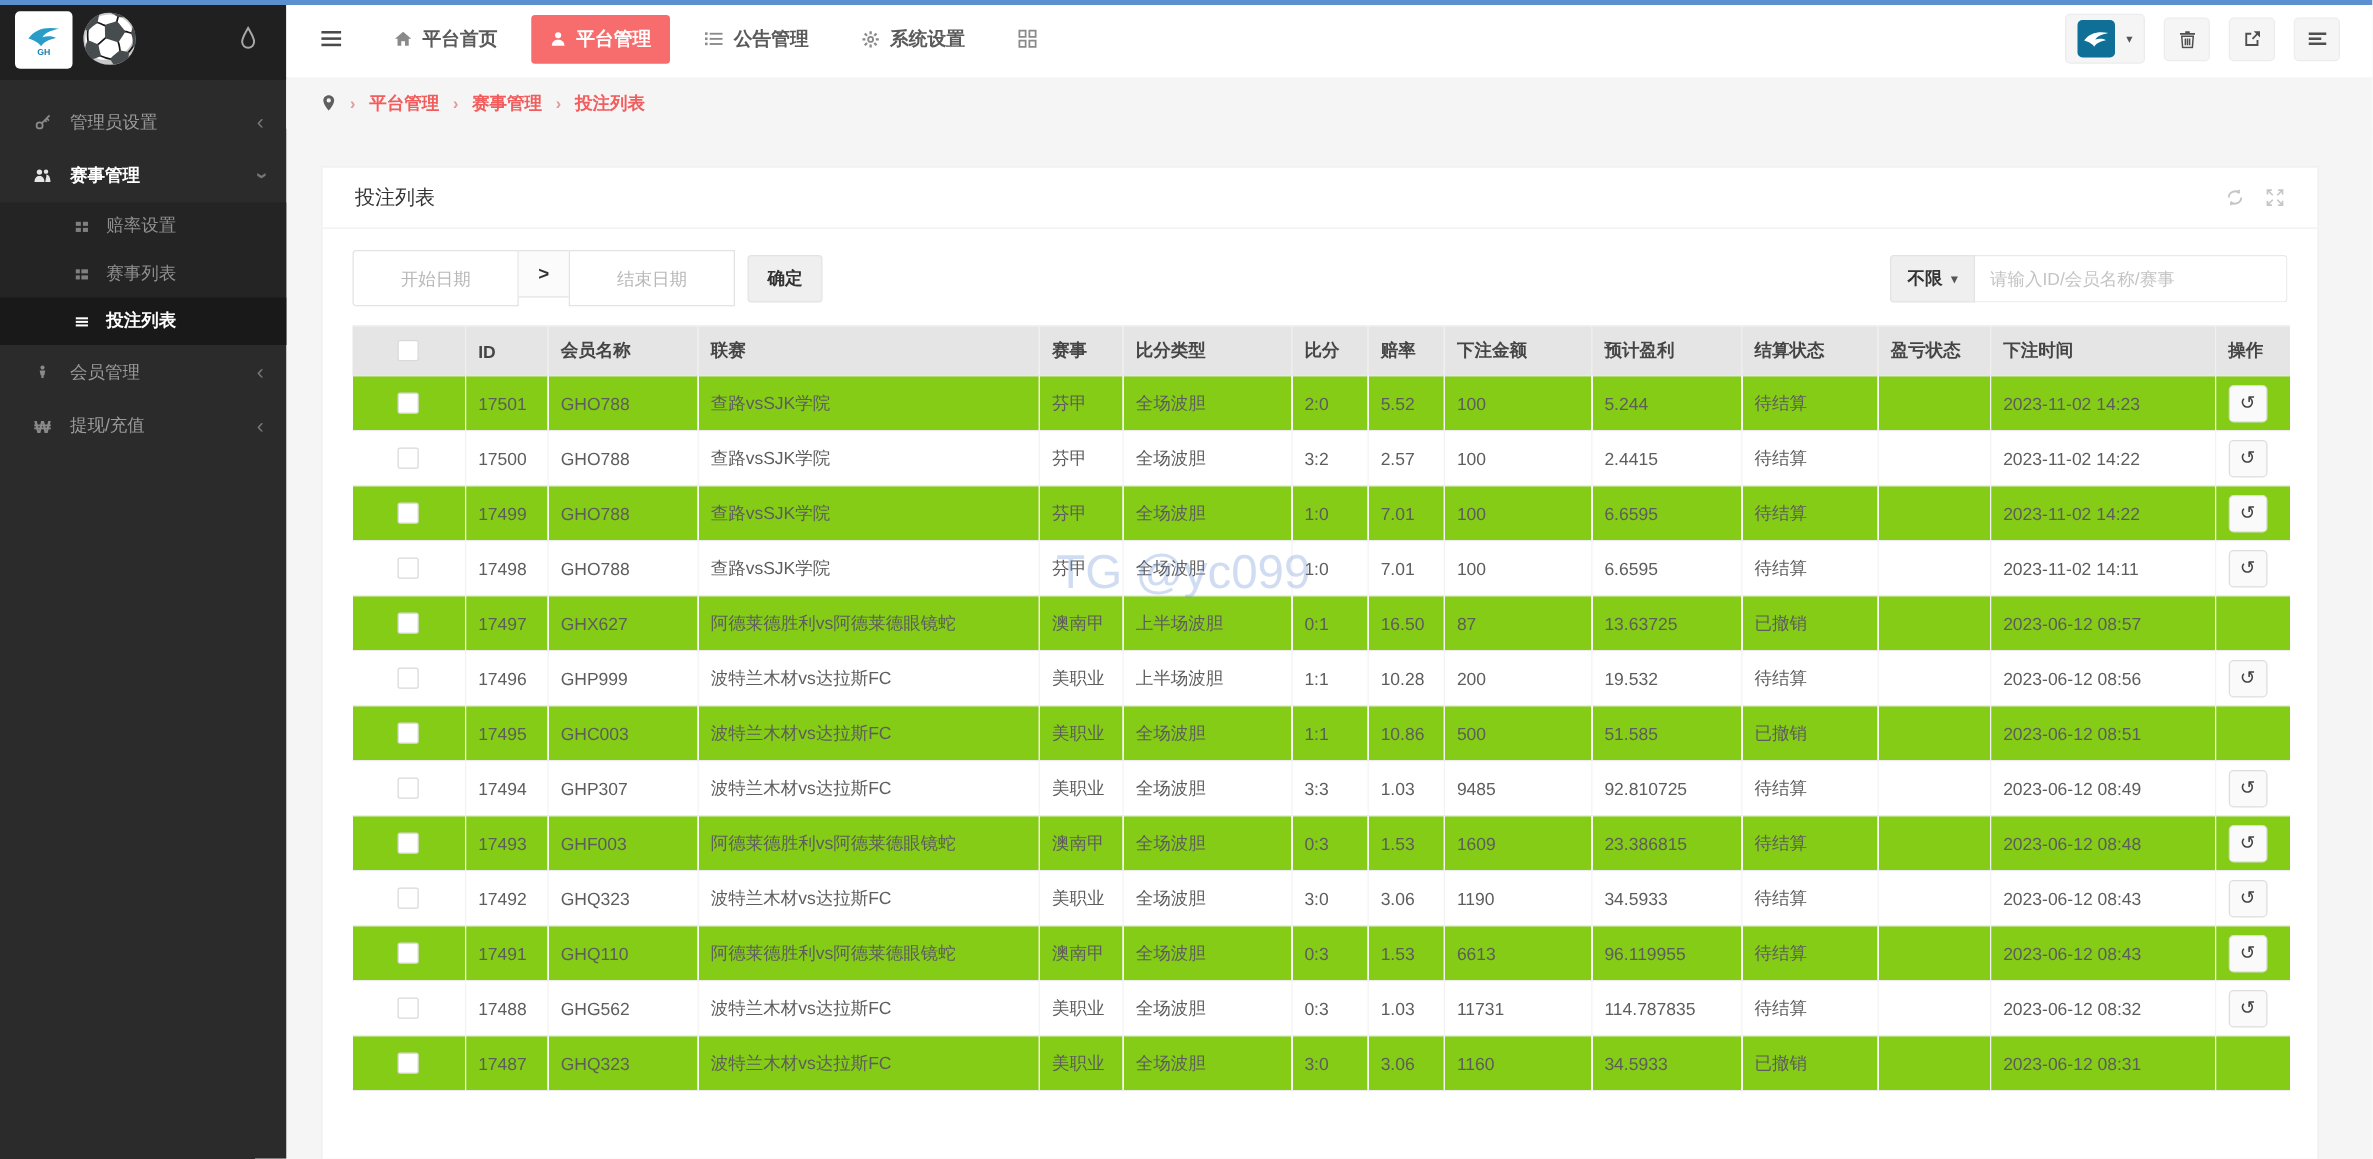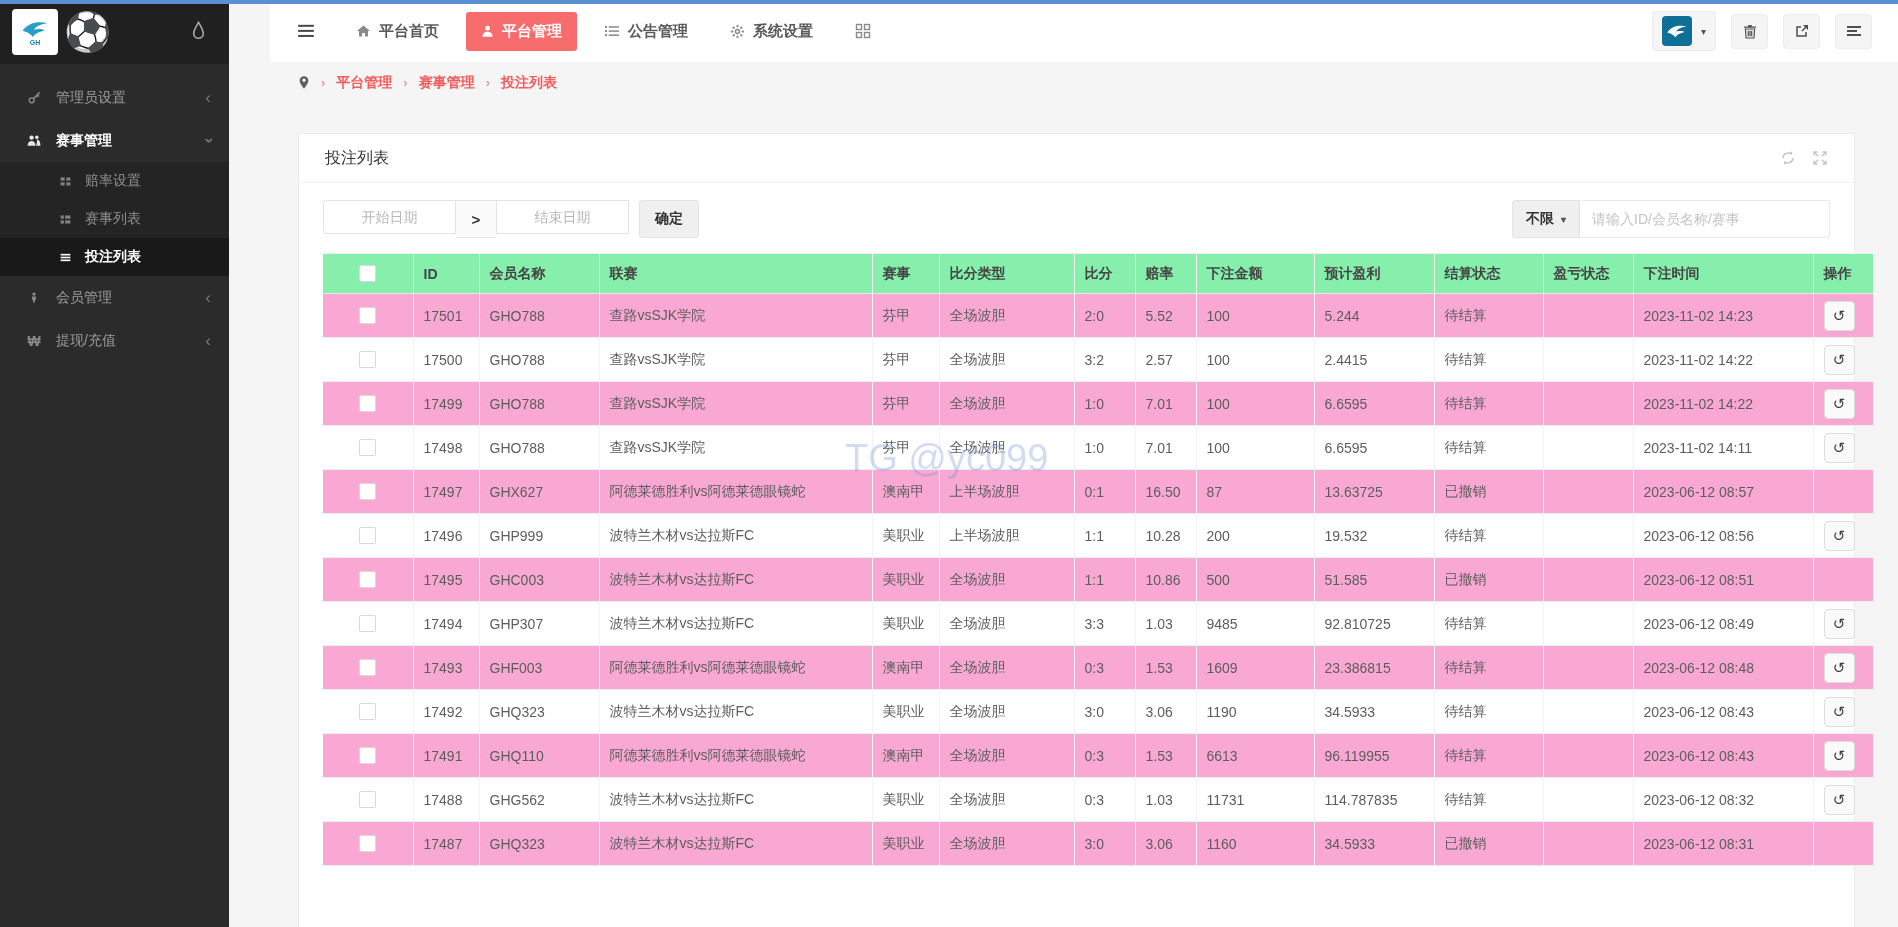--- a/index.html
+++ b/index.html
@@ -24,21 +24,21 @@
   .chev { margin-left:auto; color:#777; font-size:17px; line-height:1; }
   .chev.down { transform:rotate(-90deg); }
   .submenu { background:#242424; }
   .sub-item { height:38px; display:flex; align-items:center; padding:0 18px 0 56px; color:#8f8f8f; font-size:14px; cursor:pointer;text-align:center; }
   .sub-item .mi-icon { width:18px; margin-right:11px; color:#7f7f7f; display:flex; justify-content:center; }
   .sub-item.active { background:#191919; color:#fff; font-weight:bold; }
   .sub-item.active .mi-icon { color:#fff; }
   .won-glyph { font-size:14px; font-weight:bold; }
 
   
-  .main { flex:1; display:flex; flex-direction:column; min-width:0;padding-left:41px; }
+  .main { flex:1; display:flex; flex-direction:column; min-width:0; }
   .navbar { height:62px; background:#fff; display:flex; align-items:center; padding:0 26px 0 27px; }
   .hamburger { color:#4a4a4a; display:flex; margin-right:26px; cursor:pointer; }
   .nav-link { display:flex; align-items:center; gap:8px; color:#5a5a5a; font-size:15px; font-weight:bold; padding:10px 15px; margin-right:12px; cursor:pointer; border-radius:3px; }
   .nav-link .nv-icon { color:#8a8a8a; display:flex; }
   .nav-link.active { background:#f76c6c; color:#fff; }
   .nav-link.active .nv-icon { color:#fff; }
   .nav-right { margin-left:auto; display:flex; align-items:center; gap:15px; }
   .avatar-btn { height:40px; background:#f5f5f5; border:1px solid #ececec; border-radius:4px; display:flex; align-items:center; gap:9px; padding:0 9px; cursor:pointer; }
   .avatar-tile { width:30px; height:30px; border-radius:4px; background:#0f6f96; display:flex; align-items:center; justify-content:center; }
   .caret { font-size:10px; color:#555; }
@@ -52,38 +52,38 @@
   .content { flex:1; padding:30px 43px 0 28px; overflow:hidden; }
   .card { background:#fff; border:1px solid #ebebeb; height:1200px; }
   .card-header { height:49px; display:flex; align-items:center; padding:0 26px; border-bottom:1px solid #f0f0f0; }
   .card-title { font-size:16px; color:#333; }
   .card-tools { margin-left:auto; display:flex; gap:16px; color:#c6c6c6; }
   .card-tools .ct { cursor:pointer; display:flex; }
 
   .card-body { padding:17px 24px 0 24px; }
   .filter-row { display:flex; align-items:center; margin-bottom:15px; }
   .input-group { display:flex; }
-  .date-input { width:133px; height:34px; border:1px solid #e3e3e3; text-align:center; font-size:14px; color:#333; background:#fff; outline:none; }
+  .date-input { width:133px; height:45px; border:1px solid #e3e3e3; text-align:center; font-size:14px; color:#333; background:#fff; outline:none; }
   .date-input:first-child { border-radius:3px 0 0 3px; }
   .date-input::placeholder { color:#b8b8b8; }
   .range-sep { width:40px; height:38px; border:1px solid #e3e3e3; border-left:none; border-right:none; background:#fbfbfb; display:flex; align-items:center; justify-content:center; font-weight:bold; font-size:15px; color:#333; }
   .confirm-btn { margin-left:10px; height:38px; padding:0 15px; background:#efefef; border:1px solid #e3e3e3; border-radius:3px; font-weight:bold; font-size:14px; color:#333; cursor:pointer;font-family:Liberation Serif, serif; }
   .filter-right { margin-left:auto; display:flex; }
   .scope-btn { height:38px; padding:0 13px; background:#efefef; border:1px solid #e3e3e3; border-radius:3px 0 0 3px; font-weight:bold; font-size:14px; color:#333; display:flex; align-items:center; gap:7px; cursor:pointer; }
   .search-input { width:250px; height:38px; border:1px solid #e9e9e9; border-left:none; border-radius:0 3px 3px 0; padding:0 12px; font-size:14px; color:#737373; outline:none; }
   .search-input::placeholder { color:#c4c4c4; }
 
   table { width:1550px; table-layout:fixed; border-collapse:collapse; font-size:14px; color:#5d5d5d; }
-  thead th { height:40px; font-weight:bold; color:#454545; text-align:left; padding:0 10px; background:#86efac;
+  thead th { height:40px; font-weight:bold; color:#454545; text-align:left; padding:0 10px; background:#e5e5e5;
     border-top:1px solid #f0f0f0; border-bottom:1px solid #e8e8e8; border-right:1px solid #f0f0f0; }
   thead th:last-child { border-right:none; }
   tbody td { height:44px; padding:0 10px; border-bottom:1px solid #ededed; border-right:1px solid #f3f3f3;
     white-space:nowrap; overflow:hidden; }
   tbody td:last-child { border-right:none; }
-  tr.odd { background:#f9a8d4; }
+  tr.odd { background:#84cc16; }
   .cell-check, thead th.cell-check { text-align:center; padding:0; }
   .row-checkbox { width:17px; height:17px; border:1px solid #d9d9d9; border-radius:2px; background:#fff; display:inline-block; vertical-align:middle; cursor:pointer; }
   .cell-action { text-align:left; }
   .action-btn { width:31px; height:30px; border:1px solid #ddd; border-radius:4px; background:#fafafa; font-size:15px; color:#444; cursor:pointer; line-height:1; }
 
   .watermark { position:absolute; left:845px; top:437px; font-size:38px; color:rgba(100,140,210,0.30); z-index:5; pointer-events:none; }
 
   svg { display:block; }
 </style>
 </head>

